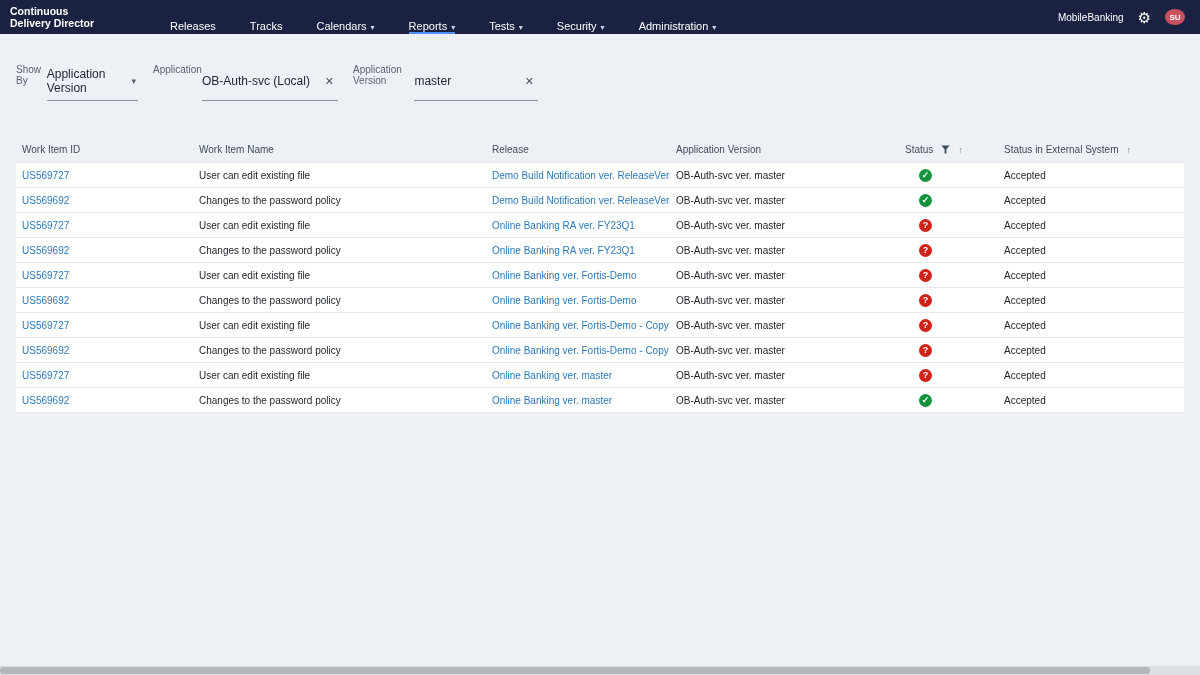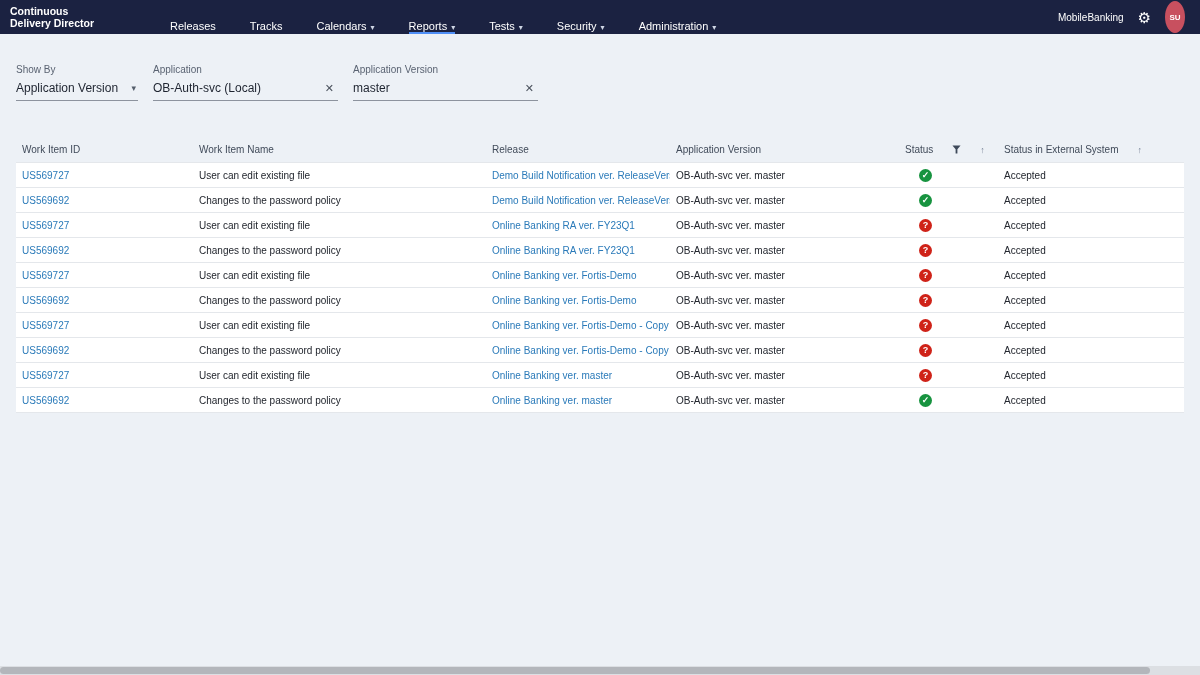--- a/index.html
+++ b/index.html
@@ -37,39 +37,39 @@
     padding-top: 2px;
     cursor: pointer;
     border-bottom: 2px solid transparent;
   }
   .nav-item.active { border-bottom: 2px solid #4f8ff7; }
   .nav-caret { font-size: 8px; color: #cfd6e4; }
   .topbar-right { margin-left: auto; display: flex; align-items: center; gap: 14px; }
   .tenant { font-size: 10px; color: #fff; cursor: pointer; }
   .gear { font-size: 15px; color: #fff; cursor: pointer; line-height: 1; }
   .avatar {
-    width: 20px; height: 32px; border-radius: 50%;
+    width: 20px; height: 16px; border-radius: 50%;
     background: #c8505f; color: #fff;
     font-size: 8px; font-weight: bold;
     display: flex; align-items: center; justify-content: center;
     cursor: pointer;
   }
 
   
   .main { padding: 13px 16px 0 16px; }
   .page-title {
     font-size: 18px;
     font-weight: 600;
     color: #15151f;
     letter-spacing: 0.6px;
   }
 
   
   .filters { display: flex; gap: 15px; margin-top: 17px; }
-  .filter-block { display: flex; flex-direction: column; }
+  .filter-block { display: flex; flex-direction: row; }
   .filter-label { font-size: 10px; color: #5a6372; margin-bottom: 3px; }
   .filter-control {
     border-bottom: 1px solid #8d939e;
     display: flex;
     align-items: center;
     justify-content: space-between;
     padding: 3px 2px 5px 0;
     font-size: 12px;
     color: #1e2430;
     background: transparent;
@@ -95,21 +95,21 @@
   col.c-status { width: 99px; }
   col.c-ext { width: auto; }
   thead th {
     font-size: 10px;
     font-weight: normal;
     color: #414b5a;
     text-align: left;
     padding: 5px 6px 7px 6px;
     white-space: nowrap;
   }
-  thead th .hdr-inline { display: inline-flex; align-items: center; gap: 19px; }
+  thead th .hdr-inline { display: inline-flex; align-items: center; gap: 8px; }
   .filter-funnel { cursor: pointer; display: inline-block; vertical-align: middle; }
   .sort-arrow { font-size: 9px; color: #7a8699; cursor: pointer; }
   tbody tr { background: #ffffff; height: 25px; border-bottom: 1px solid #e4e7eb; }
   tbody tr:first-child { border-top: 1px solid #e4e7eb; }
   tbody td {
     font-size: 10px;
     color: #22262e;
     padding: 0 6px;
     white-space: nowrap;
     overflow: hidden;

